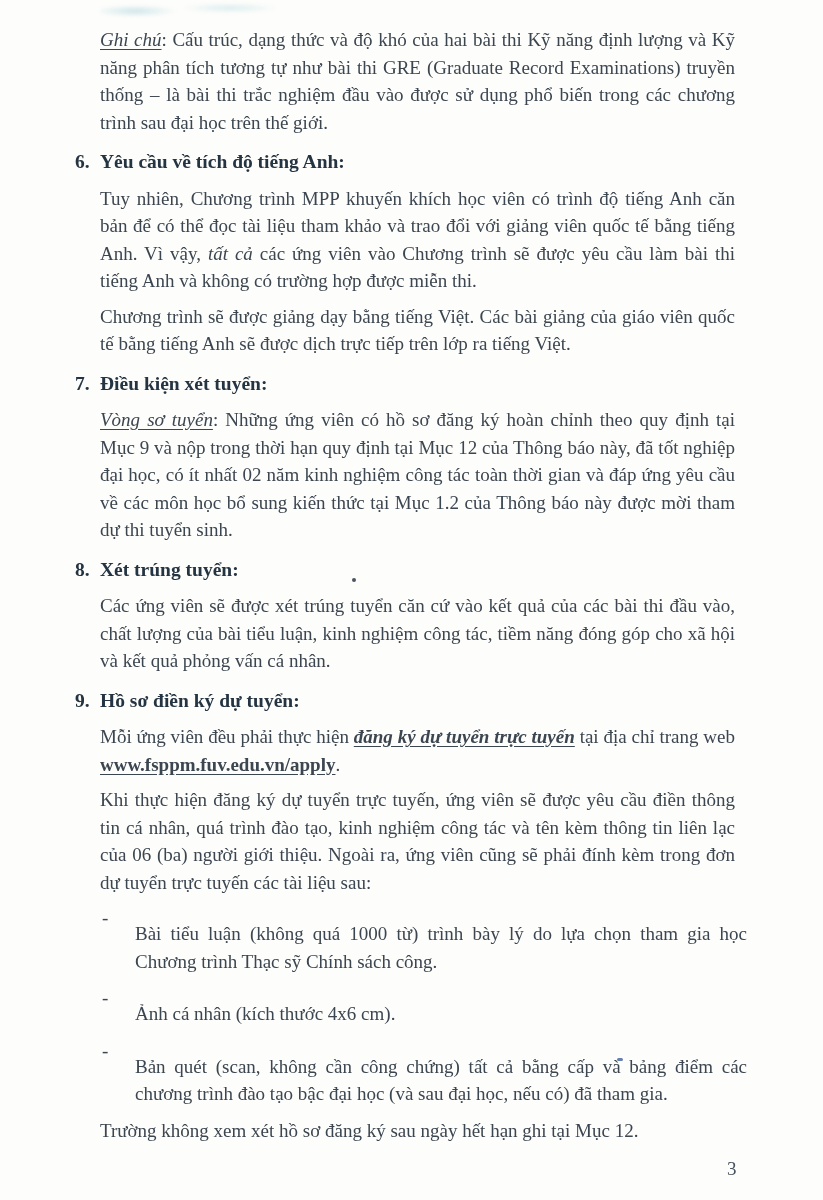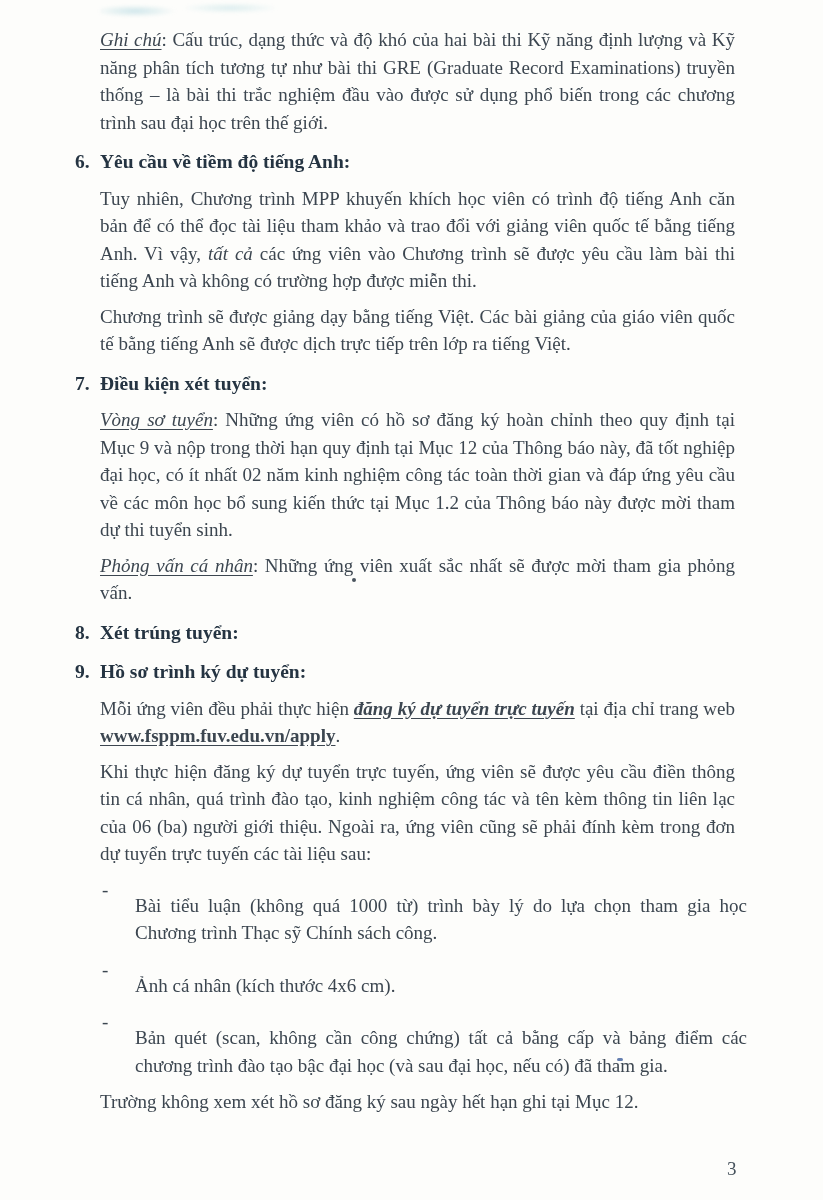--- a/index.html
+++ b/index.html
@@ -65,37 +65,37 @@
 
 <div class="page">
   <div class="bleed"></div>
   <div class="speck speck-1"></div>
   <div class="speck speck-2"></div>
 
   <div class="doc" id="doc-blocks">
       <p class="para"><span class="i u">Ghi chú</span><span>: Cấu trúc, dạng thức và độ khó của hai bài thi Kỹ năng định lượng và Kỹ năng phân tích tương tự như bài thi GRE (Graduate Record Examinations) truyền thống – là bài thi trắc nghiệm đầu vào được sử dụng phổ biến trong các chương trình sau đại học trên thế giới.</span></p>
       <div class="heading-row">
         <span class="sec-num">6.</span>
-        <span class="sec-title"><span class="b">Yêu cầu về tiềm độ tiếng Anh:</span></span>
+        <span class="sec-title"><span class="b">Yêu cầu về tích độ tiếng Anh:</span></span>
       </div>
       <p class="para"><span>Tuy nhiên, Chương trình MPP khuyến khích học viên có trình độ tiếng Anh căn bản để có thể đọc tài liệu tham khảo và trao đổi với giảng viên quốc tế bằng tiếng Anh. Vì vậy, </span><span class="i">tất cả</span><span> các ứng viên vào Chương trình sẽ được yêu cầu làm bài thi tiếng Anh và không có trường hợp được miễn thi.</span></p>
       <p class="para"><span>Chương trình sẽ được giảng dạy bằng tiếng Việt. Các bài giảng của giáo viên quốc tế bằng tiếng Anh sẽ được dịch trực tiếp trên lớp ra tiếng Việt.</span></p>
       <div class="heading-row">
         <span class="sec-num">7.</span>
         <span class="sec-title"><span class="b">Điều kiện xét tuyển:</span></span>
       </div>
       <p class="para"><span class="i u">Vòng sơ tuyển</span><span>: Những ứng viên có hồ sơ đăng ký hoàn chỉnh theo quy định tại Mục 9 và nộp trong thời hạn quy định tại Mục 12 của Thông báo này, đã tốt nghiệp đại học, có ít nhất 02 năm kinh nghiệm công tác toàn thời gian và đáp ứng yêu cầu về các môn học bổ sung kiến thức tại Mục 1.2 của Thông báo này được mời tham dự thi tuyển sinh.</span></p>
-      <p class="para"><span class="i u">Phỏng vấn cá nhân</span><span>: Những ứng viên xuất sắc nhất sẽ được mời tham gia phỏng vấn.</span></p>
       <div class="heading-row">
         <span class="sec-num">8.</span>
         <span class="sec-title"><span class="b">Xét trúng tuyển</span><span>:</span></span>
       </div>
+      <p class="para"><span>Các ứng viên sẽ được xét trúng tuyển căn cứ vào kết quả của các bài thi đầu vào, chất lượng của bài tiểu luận, kinh nghiệm công tác, tiềm năng đóng góp cho xã hội và kết quả phỏng vấn cá nhân.</span></p>
       <div class="heading-row">
         <span class="sec-num">9.</span>
-        <span class="sec-title"><span class="b">Hồ sơ trình ký dự tuyển:</span></span>
+        <span class="sec-title"><span class="b">Hồ sơ điền ký dự tuyển:</span></span>
       </div>
       <p class="para"><span>Mỗi ứng viên đều phải thực hiện </span><span class="b i u">đăng ký dự tuyển trực tuyến</span><span> tại địa chỉ trang web </span><span class="b u">www.fsppm.fuv.edu.vn/apply</span><span>.</span></p>
       <p class="para"><span>Khi thực hiện đăng ký dự tuyển trực tuyến, ứng viên sẽ được yêu cầu điền thông tin cá nhân, quá trình đào tạo, kinh nghiệm công tác và tên kèm thông tin liên lạc của 06 (ba) người giới thiệu. Ngoài ra, ứng viên cũng sẽ phải đính kèm trong đơn dự tuyển trực tuyến các tài liệu sau:</span></p>
       <div class="bullet-row">
         <span class="dash">-</span>
         <span class="bullet-text"><span>Bài tiểu luận (không quá 1000 từ) trình bày lý do lựa chọn tham gia học Chương trình Thạc sỹ Chính sách công.</span></span>
       </div>
       <div class="bullet-row">
         <span class="dash">-</span>
         <span class="bullet-text"><span>Ảnh cá nhân (kích thước 4x6 cm).</span></span>

